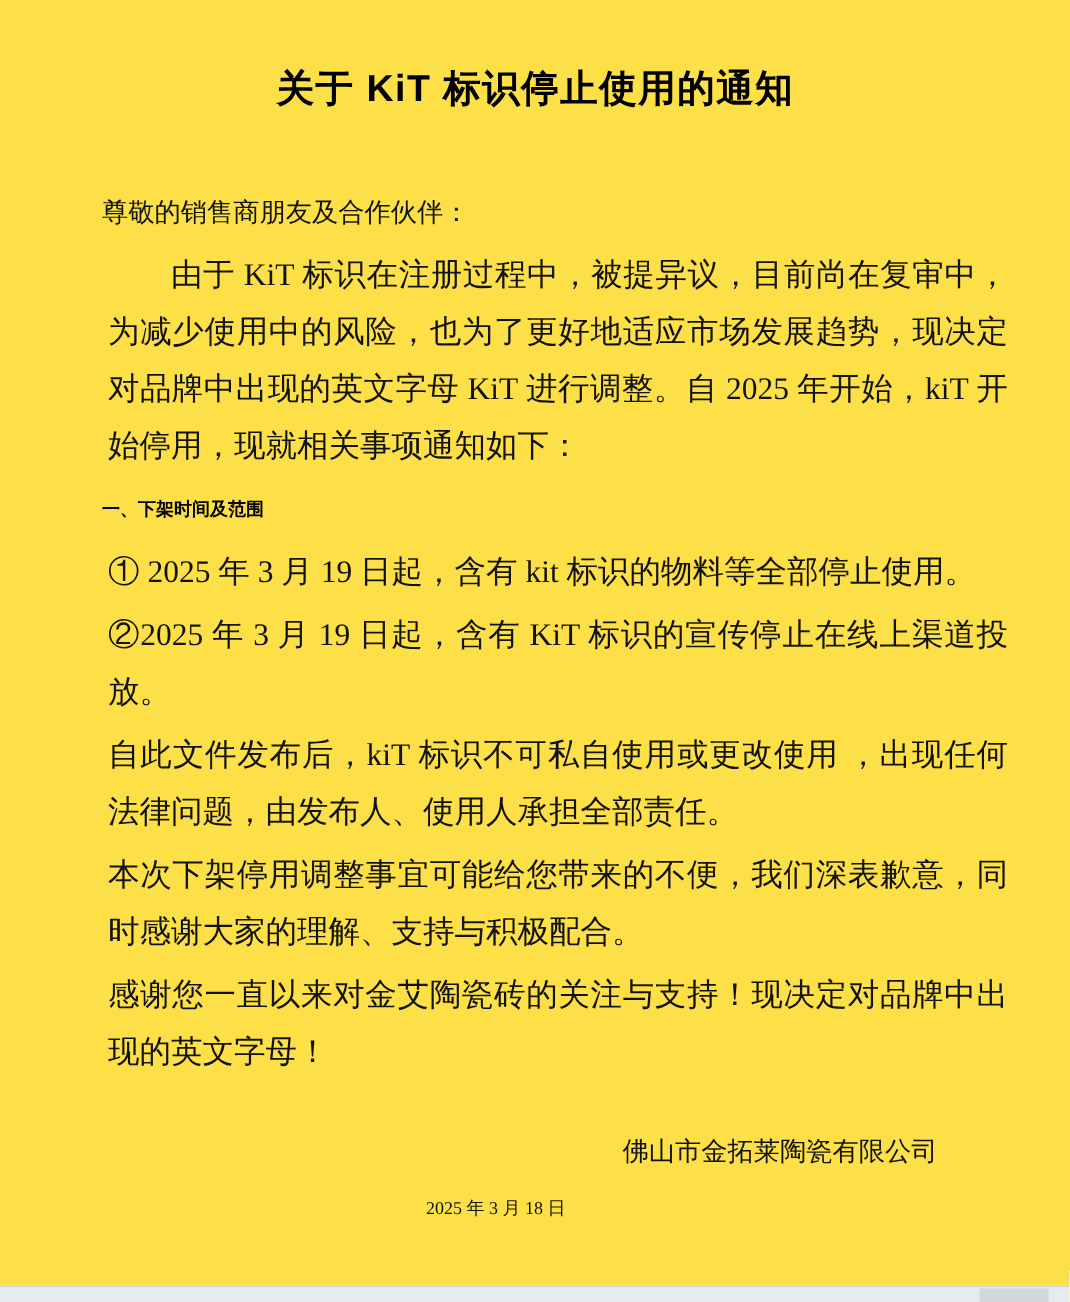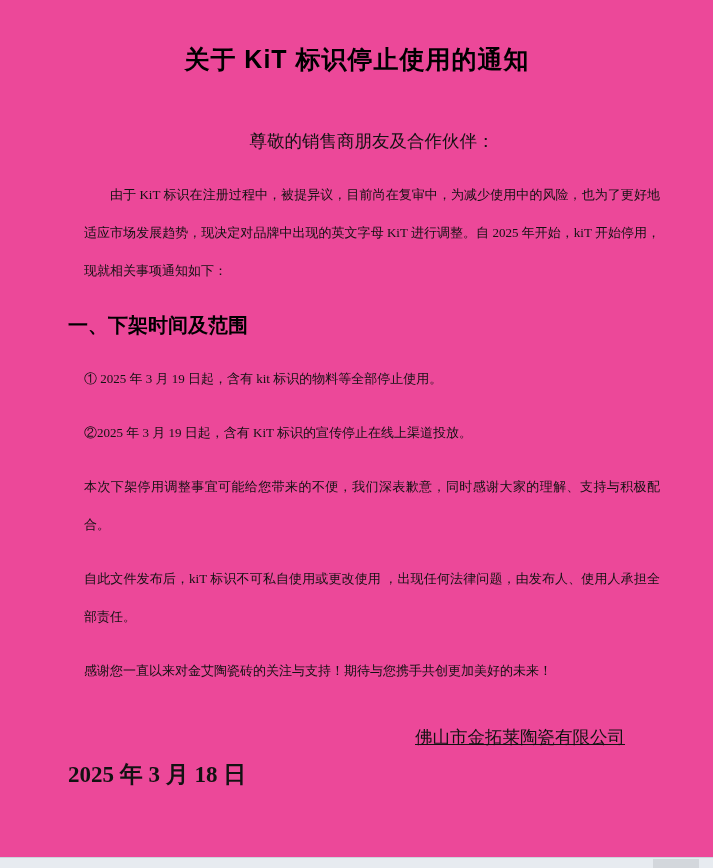--- a/index.html
+++ b/index.html
@@ -13,74 +13,71 @@
     overflow: hidden;
     position: relative;
     font-family: "Liberation Serif", "DejaVu Serif", serif;
     color: #121212;
   }
   .page {
     box-sizing: border-box;
     width: 713px;
     height: 858px;
     padding: 40px 37px 0 68px;
-    background: #ec4899;
+    background: #fde047;
   }
   .doc-title {
     margin: 0;
     padding: 0 30px 0 0;
     text-align: center;
     font-family: "Liberation Sans", "DejaVu Sans", sans-serif;
     font-weight: bold;
     font-size: 25px;
     line-height: 38px;
     letter-spacing: 1px;
     color: #000000;
   }
   .salutation {
     margin: 44px 0 0 0;
     font-size: 17.5px;
     line-height: 38px;
-    text-align: center;
   }
   p.body {
-    margin: 16px;
-    font-size: 13px;
+    margin: 4px;
+    font-size: 21px;
     line-height: 38px;
     text-align: justify;
   }
   p.body.indent {
     text-indent: 2em;
   }
   h2.section-heading {
     margin: 0;
     font-family: "Liberation Sans", "DejaVu Sans", sans-serif;
     font-weight: bold;
-    font-size: 20px;
+    font-size: 12px;
     line-height: 38px;
     color: #000000;
   }
   .signature {
     margin-top: 28px;
   }
   .signature-company {
     margin: 0;
     font-size: 17.5px;
     line-height: 38px;
     text-align: right;
     padding-right: 51px;
-    text-decoration: underline;
   }
   .signature-date {
     margin: 0;
-    font-size: 23px;
+    font-size: 12px;
     line-height: 38px;
-    text-align: left;
+    text-align: center;
     padding-right: 83px;
-    font-weight: bold;
   }
   .bottom-chrome {
     position: absolute;
     left: 0;
     bottom: 0;
     width: 713px;
     height: 10px;
     background: #e7ebf0;
     border-top: 1px solid #ccd4dc;
   }
@@ -104,26 +101,26 @@
 
   <p class="body indent">由于 KiT 标识在注册过程中，被提异议，目前尚在复审中，为减少使用中的风险，也为了更好地适应市场发展趋势，现决定对品牌中出现的英文字母 KiT 进行调整。自 2025 年开始，kiT 开始停用，现就相关事项通知如下：</p>
 
   <h2 class="section-heading">一、下架时间及范围</h2>
 
   <p class="body">① 2025 年 3 月 19 日起，含有 kit 标识的物料等全部停止使用。</p>
 
   <p class="body">②2025 年 3 月 19 日起，含有 KiT 标识的宣传停止在线上渠道投放。</p>
 
 
+  <p class="body">自此文件发布后，kiT 标识不可私自使用或更改使用 ，出现任何法律问题，由发布人、使用人承担全部责任。</p>
+
   <p class="body">本次下架停用调整事宜可能给您带来的不便，我们深表歉意，同时感谢大家的理解、支持与积极配合。</p>
 
-  <p class="body">自此文件发布后，kiT 标识不可私自使用或更改使用 ，出现任何法律问题，由发布人、使用人承担全部责任。</p>
 
-
-  <p class="body">感谢您一直以来对金艾陶瓷砖的关注与支持！期待与您携手共创更加美好的未来！</p>
+  <p class="body">感谢您一直以来对金艾陶瓷砖的关注与支持！现决定对品牌中出现的英文字母！</p>
 
   <div class="signature">
     <p class="signature-company">佛山市金拓莱陶瓷有限公司</p>
     <p class="signature-date">2025 年 3 月 18 日</p>
   </div>
 
 </div>
 
 <div class="bottom-chrome">
   <div class="scroll-thumb"></div>

